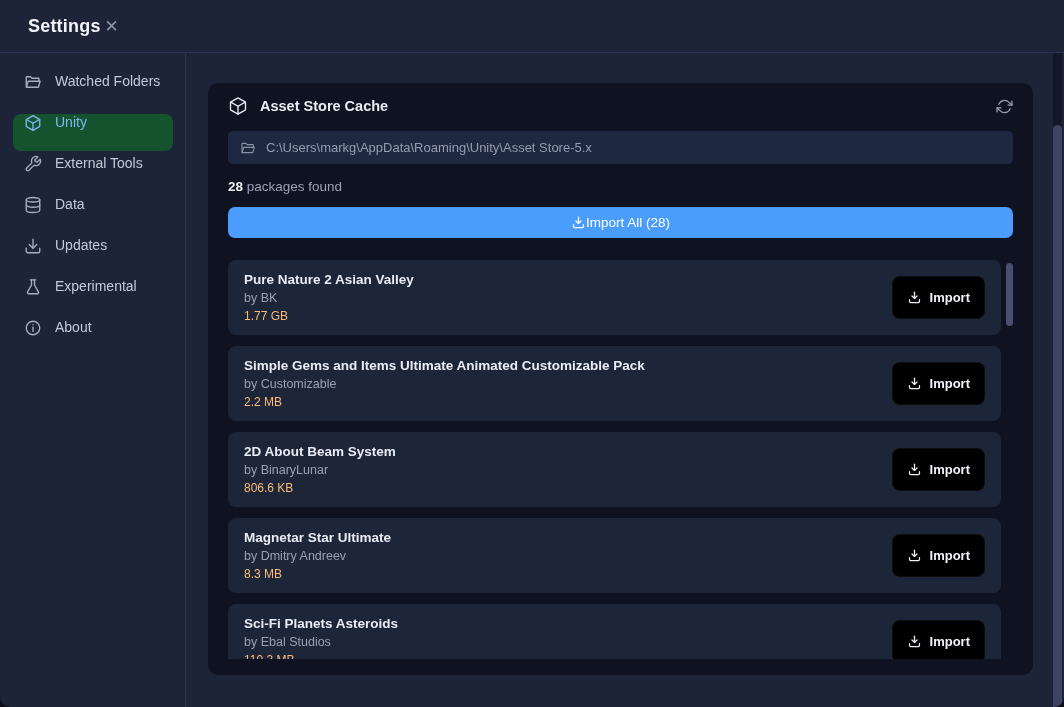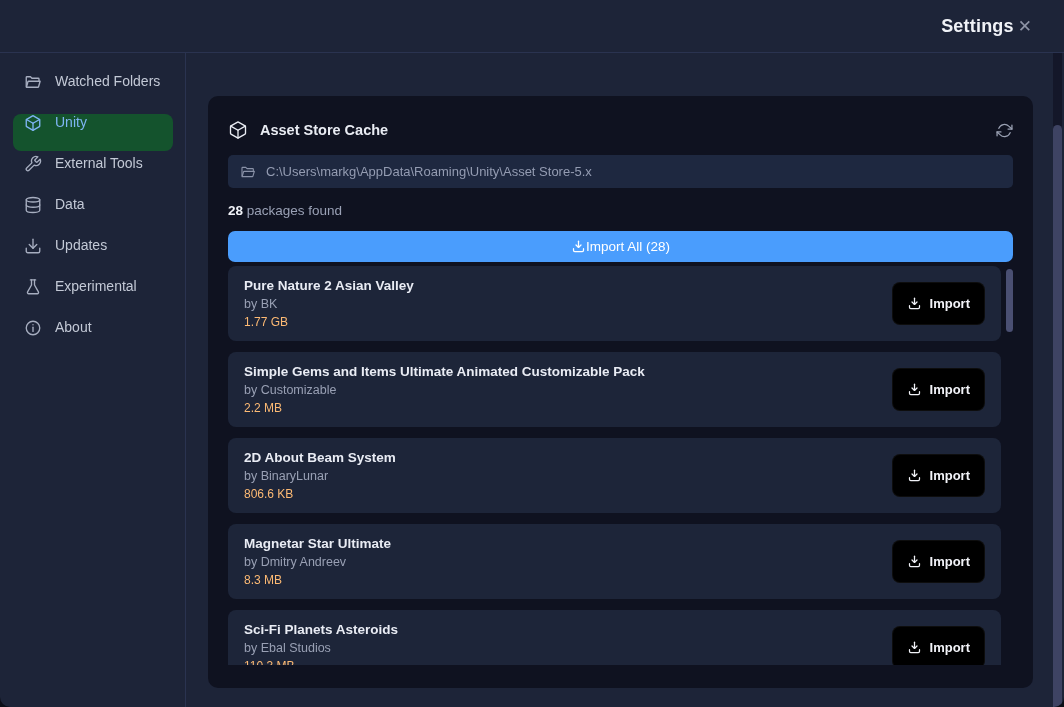--- a/index.html
+++ b/index.html
@@ -2,21 +2,21 @@
 <html><head>
 <meta charset="utf-8">
 <style>
   * { margin:0; padding:0; box-sizing:border-box; }
   html,body { background:#0b0e17; }
   body { font-family:"Liberation Sans", sans-serif; }
   .window { width:1064px; height:707px; background:#1d2438; position:relative;
             overflow:hidden; border-radius:0 0 10px 10px; }
 
   
-  .titlebar { height:53px; display:flex; align-items:center; justify-content:flex-end;
+  .titlebar { height:53px; display:flex; align-items:center; justify-content:flex-start;
               padding:0 28px; border-bottom:1px solid #2a3350; }
   .title { color:#f0f2f7; font-size:18px; font-weight:700; letter-spacing:.2px; }
   .close-btn { background:none; border:none; color:#8d93a5; font-size:17px;
                cursor:pointer; line-height:1; padding:4px; }
 
   
   .win-body { display:flex; height:654px; position:relative; }
 
   
   .sidebar { width:186px; border-right:1px solid #2a3350; padding-top:16px; flex:none; }
@@ -24,22 +24,22 @@
                margin:4px 12px 4px 13px; padding:0 11px; border-radius:8px;
                color:#c3c9d6; font-size:14px; cursor:pointer; }
   .side-item .sicon { display:flex; color:#a7aec0; }
   .side-item.selected { background:#14532d; color:#7fb5f4; }
   .side-item.selected .sicon { color:#7fb5f4; }
   .sicon svg, .hicon svg { width:18px; height:18px; stroke:currentColor; fill:none;
                stroke-width:1.8; stroke-linecap:round; stroke-linejoin:round; }
 
   
   .main { flex:1; position:relative; }
-  .card { position:absolute; left:22px; top:43px; width:825px; height:592px;
-          background:#0f1220; border-radius:10px; padding:23px 20px; }
+  .card { position:absolute; left:22px; top:30px; width:825px; height:592px;
+          background:#0f1220; border-radius:10px; padding:12px 20px; }
   .card-head { display:flex; align-items:center; gap:12px; height:22px; }
   .card-head .hicon { display:flex; color:#e9ecf3; }
   .card-head svg { width:20px; height:20px; stroke-width:1.6; }
   .card-title { color:#e9ecf3; font-size:14.5px; font-weight:700; }
   .refresh-btn { margin-left:auto; background:none; border:none; color:#9aa1b3;
                  cursor:pointer; display:flex; }
   .refresh-btn svg { width:17px; height:17px; stroke:currentColor; fill:none;
                  stroke-width:1.8; stroke-linecap:round; stroke-linejoin:round; }
 
   .path-field { margin-top:14px; height:33px; background:#1e2840; border-radius:5px;
@@ -52,21 +52,21 @@
   .count-line { margin-top:15px; font-size:13.5px; color:#9aa1b5; }
   .count-line b { color:#f0f2f7; font-weight:700; }
 
   .import-all { margin-top:13px; width:100%; height:31px; background:#4a9dfd;
                 border:none; border-radius:7px; color:#fff; font-weight:400;
                 font-size:13.5px; display:flex; align-items:center; justify-content:center;
                 gap:0; cursor:pointer; font-family:inherit; }
   .import-all svg, .import-btn svg { width:15px; height:15px; stroke:currentColor; fill:none;
                 stroke-width:2; stroke-linecap:round; stroke-linejoin:round; }
 
-  .pkg-list { margin-top:4px; height:399px; overflow:hidden; position:relative;
+  .pkg-list { margin-top:22px; height:399px; overflow:hidden; position:relative;
               padding-right:12px; }
   .pkg-row { height:75px; margin-bottom:11px; background:#1d2539; border-radius:8px;
              display:flex; align-items:center; justify-content:space-between;
              padding:0 16px; }
   .pkg-name { font-size:13.5px; font-weight:700; color:#e9ecf4; }
   .pkg-author { font-size:12.5px; color:#99a0b4; margin-top:4px; }
   .pkg-size { font-size:12px; color:#fdba74; margin-top:4px; }
   .import-btn { background:#000000; border:1px solid rgba(255,255,255,.05);
                 border-radius:8px; height:43px; padding:0 14px; display:flex;
                 align-items:center; gap:8px; color:#f2f3f8; font-weight:700;

